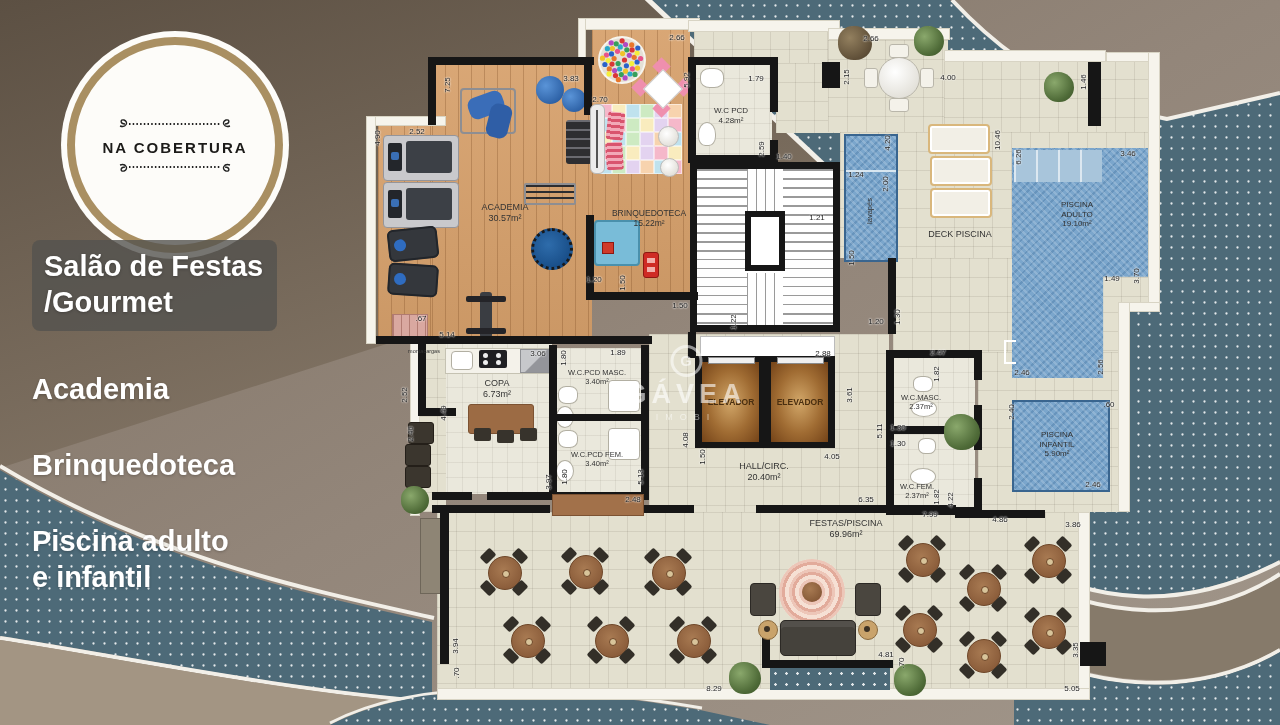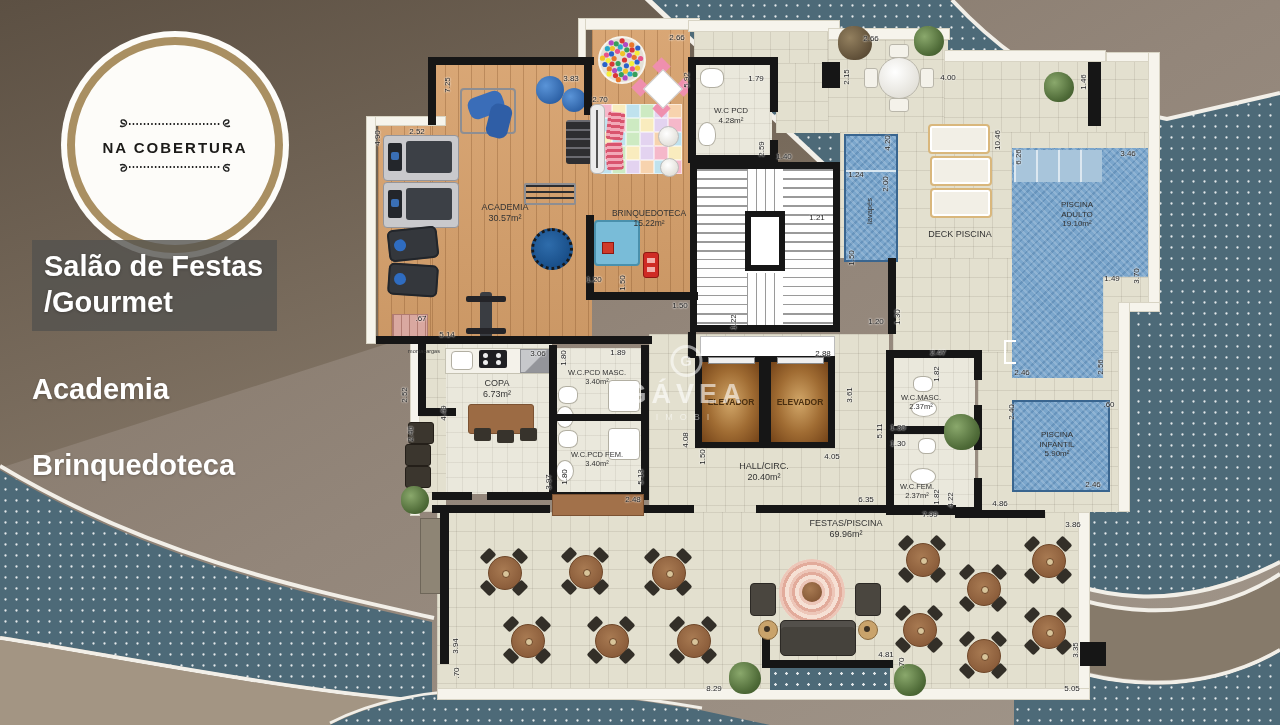--- a/index.html
+++ b/index.html
@@ -10,21 +10,21 @@
   
   #badge{position:absolute;left:75px;top:45px;width:190px;height:190px;border-radius:50%;
     background:#fdfcf9;border:5px solid #fdfcf9;box-shadow:0 0 0 8px #a98f62, 0 0 0 14px #fdfcf9, 0 4px 14px rgba(0,0,0,.25);
     display:flex;flex-direction:column;align-items:center;justify-content:center;z-index:7;}
   #badge .b1{font-size:37px;font-weight:bold;letter-spacing:2px;color:#1c1b19;line-height:1;}
   #badge .b2{font-size:15px;font-weight:bold;letter-spacing:2px;color:#1c1b19;margin-top:4px;}
   .flourish{margin:4px 0;}
   #menu{position:absolute;left:32px;top:240px;width:330px;display:flex;flex-direction:column;gap:40px;z-index:7;}
   .menu-item{color:#fff;font-size:29px;font-weight:600;line-height:1.25;white-space:pre-line;
     text-shadow:0 1px 3px rgba(0,0,0,.25);width:max-content;max-width:330px;}
-  .menu-item.hl{background:rgba(84,82,79,.8);padding:8px 14px 10px 12px;border-radius:0;}
+  .menu-item.hl{background:rgba(84,82,79,.8);padding:8px 14px 10px 12px;border-radius:8px;}
   
   #watermark{position:absolute;left:686px;top:345px;transform:translate(-50%,0);text-align:center;z-index:6;pointer-events:none;}
   #watermark .wg{width:26px;height:26px;border:3px solid rgba(255,255,255,.55);border-radius:50%;
     margin:0 auto 2px auto;color:rgba(255,255,255,.6);font-size:15px;font-weight:bold;line-height:25px;}
   #watermark .wn{font-size:27px;font-weight:bold;letter-spacing:5px;color:rgba(255,255,255,.6);}
   #watermark .ws{font-size:9px;letter-spacing:7px;color:rgba(255,255,255,.5);margin-top:2px;}
   
   .floor{background-color:#e3e0cf;background-image:
     linear-gradient(rgba(110,105,85,.14) 1px,transparent 1px),
     linear-gradient(90deg,rgba(110,105,85,.14) 1px,transparent 1px);
@@ -113,20 +113,22 @@
       <path d="M10,7 C5,7 5,12 9,11 C14,9 11,3 5,5" stroke="#222" fill="none" stroke-width="1.4"></path>
       <path d="M110,7 C115,7 115,12 111,11 C106,9 109,3 115,5" stroke="#222" fill="none" stroke-width="1.4"></path>
       <line x1="14" y1="7" x2="106" y2="7" stroke="#222" stroke-width="2" stroke-dasharray="1.5 2.2"></line>
     </svg>
   </div>
   <div id="menu">
       <div class="menu-item hl">Salão de Festas
 /Gourmet</div>
       <div class="menu-item">Academia</div>
       <div class="menu-item">Brinquedoteca</div>
+      <div class="menu-item">Piscina adulto
+e infantil</div>
     </div>
 
   <div class="abs wood" style="left:432px;top:62px;width:160px;height:276px;"></div>
   <div class="abs wood" style="left:378px;top:124px;width:54px;height:214px;"></div>
   <div class="abs wood" style="left:592px;top:30px;width:98px;height:264px;"></div>
   <div class="abs floor2" style="left:694px;top:63px;width:78px;height:94px;"></div>
   <div class="abs floor" style="left:694px;top:30px;width:146px;height:33px;"></div>
   <div class="abs floor" style="left:776px;top:63px;width:68px;height:70px;"></div>
   <div class="abs floor" style="left:828px;top:40px;width:120px;height:92px;"></div>
   <div class="abs floor" style="left:944px;top:60px;width:206px;height:72px;"></div>
@@ -562,21 +564,21 @@
       <div class="dim" style="left: 443px; top: 413px; font-size: 8px; transform: translate(-50%, -50%) rotate(-90deg);">4.49</div>
       <div class="dim" style="left: 410px; top: 434px; font-size: 8px; transform: translate(-50%, -50%) rotate(-90deg);">2.46</div>
       <div class="dim" style="left: 548px; top: 482px; font-size: 8px; transform: translate(-50%, -50%) rotate(-90deg);">3.97</div>
       <div class="dim" style="left: 564px; top: 477px; font-size: 8px; transform: translate(-50%, -50%) rotate(-90deg);">1.80</div>
       <div class="dim" style="left: 640px; top: 477px; font-size: 8px; transform: translate(-50%, -50%) rotate(-90deg);">5.13</div>
       <div class="dim" style="left: 633px; top: 499px; font-size: 8px;">2.48</div>
       <div class="dim" style="left: 866px; top: 499px; font-size: 8px;">6.35</div>
       <div class="dim" style="left: 930px; top: 514px; font-size: 8px;">7.99</div>
       <div class="dim" style="left: 950px; top: 500px; font-size: 8px; transform: translate(-50%, -50%) rotate(-90deg);">4.22</div>
       <div class="dim" style="left: 936px; top: 497px; font-size: 8px; transform: translate(-50%, -50%) rotate(-90deg);">1.82</div>
-      <div class="dim" style="left: 1000px; top: 503px; font-size: 8px;">4.86</div>
+      <div class="dim" style="left: 1000px; top: 519px; font-size: 8px;">4.86</div>
       <div class="dim" style="left: 1073px; top: 524px; font-size: 8px;">3.86</div>
       <div class="dim" style="left: 1022px; top: 372px; font-size: 8px;">2.46</div>
       <div class="dim" style="left: 1100px; top: 367px; font-size: 8px; transform: translate(-50%, -50%) rotate(-90deg);">2.56</div>
       <div class="dim" style="left: 1011px; top: 412px; font-size: 8px; transform: translate(-50%, -50%) rotate(-90deg);">2.40</div>
       <div class="dim" style="left: 1109px; top: 404px; font-size: 8px;">.60</div>
       <div class="dim" style="left: 1093px; top: 484px; font-size: 8px;">2.46</div>
       <div class="dim" style="left: 1112px; top: 278px; font-size: 8px;">1.49</div>
       <div class="dim" style="left: 1136px; top: 276px; font-size: 8px; transform: translate(-50%, -50%) rotate(-90deg);">3.70</div>
       <div class="dim" style="left: 886px; top: 654px; font-size: 8px;">4.81</div>
       <div class="dim" style="left: 901px; top: 663px; font-size: 8px; transform: translate(-50%, -50%) rotate(-90deg);">.70</div>

